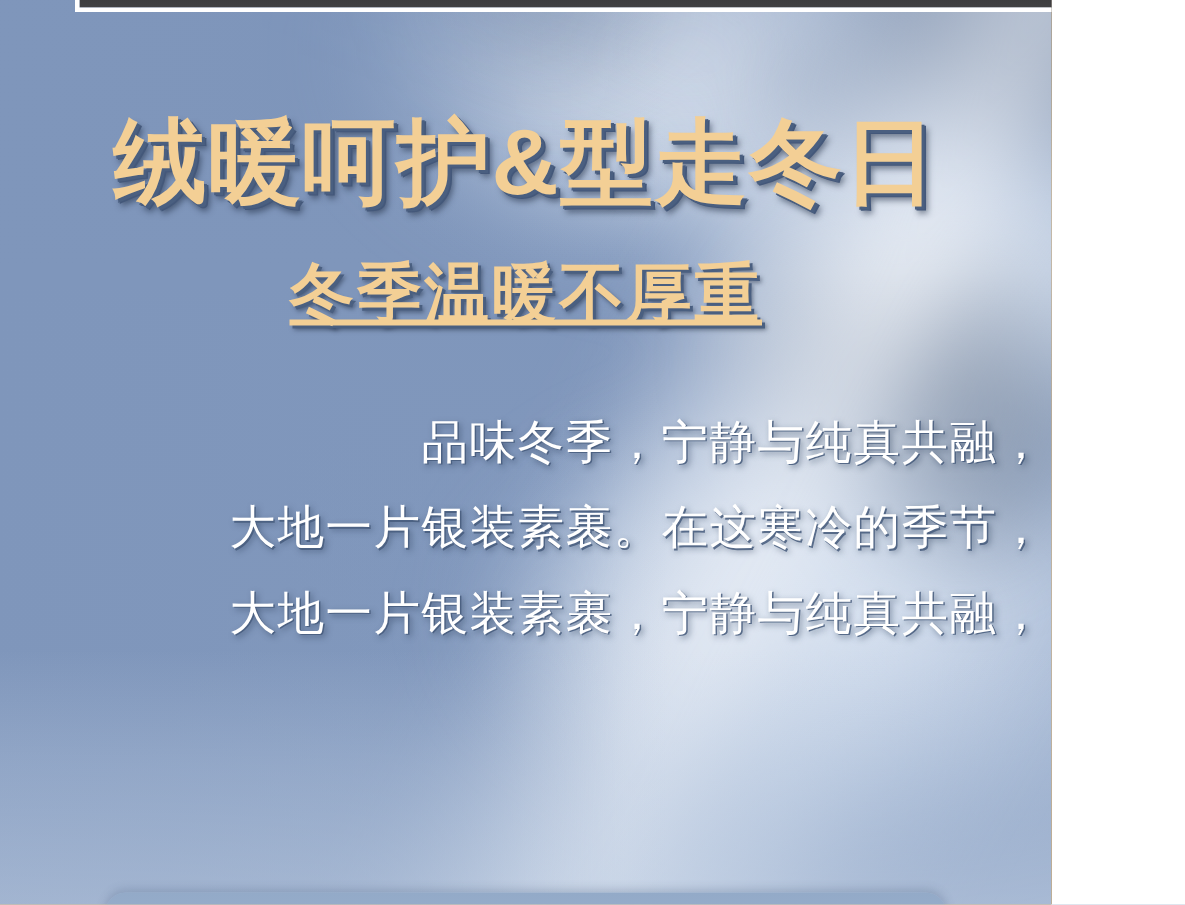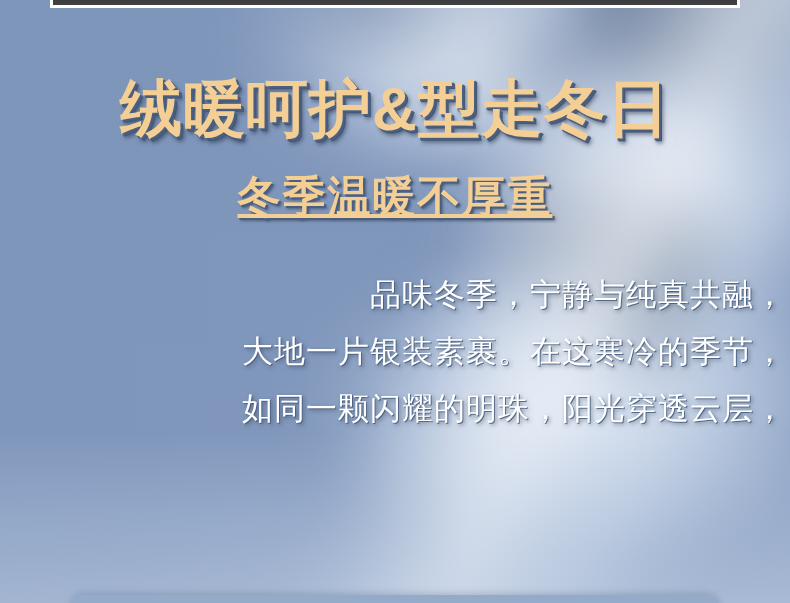--- a/index.html
+++ b/index.html
@@ -7,21 +7,21 @@
     margin: 0;
     padding: 0;
     background: #ffffff;
   }
   body {
     font-family: "Liberation Sans", "DejaVu Sans", sans-serif;
   }
 
   .banner {
     position: relative;
-    width: 790px;
+    width: 701px;
     height: 603px;
     overflow: hidden;
     background: #a16207;
   }
 
   
   .bg-photo {
     position: absolute;
     inset: 0;
     
@@ -208,20 +208,20 @@
 
   <div class="content">
 
     <div class="headline">绒暖呵护&amp;型走冬日</div>
 
     <div class="subhead">冬季温暖不厚重</div>
 
     <div class="body-copy">
       <div class="body-line">品味冬季，宁静与纯真共融，</div>
       <div class="body-line">大地一片银装素裹。在这寒冷的季节，</div>
-      <div class="body-line">如同一颗闪耀的明珠，阳光穿透云层，</div>
+      <div class="body-line">大地一片银装素裹，宁静与纯真共融，</div>
     </div>
 
   </div>
 
   <div class="bottom-panel"></div>
 
 </div>
 
 </body></html>

